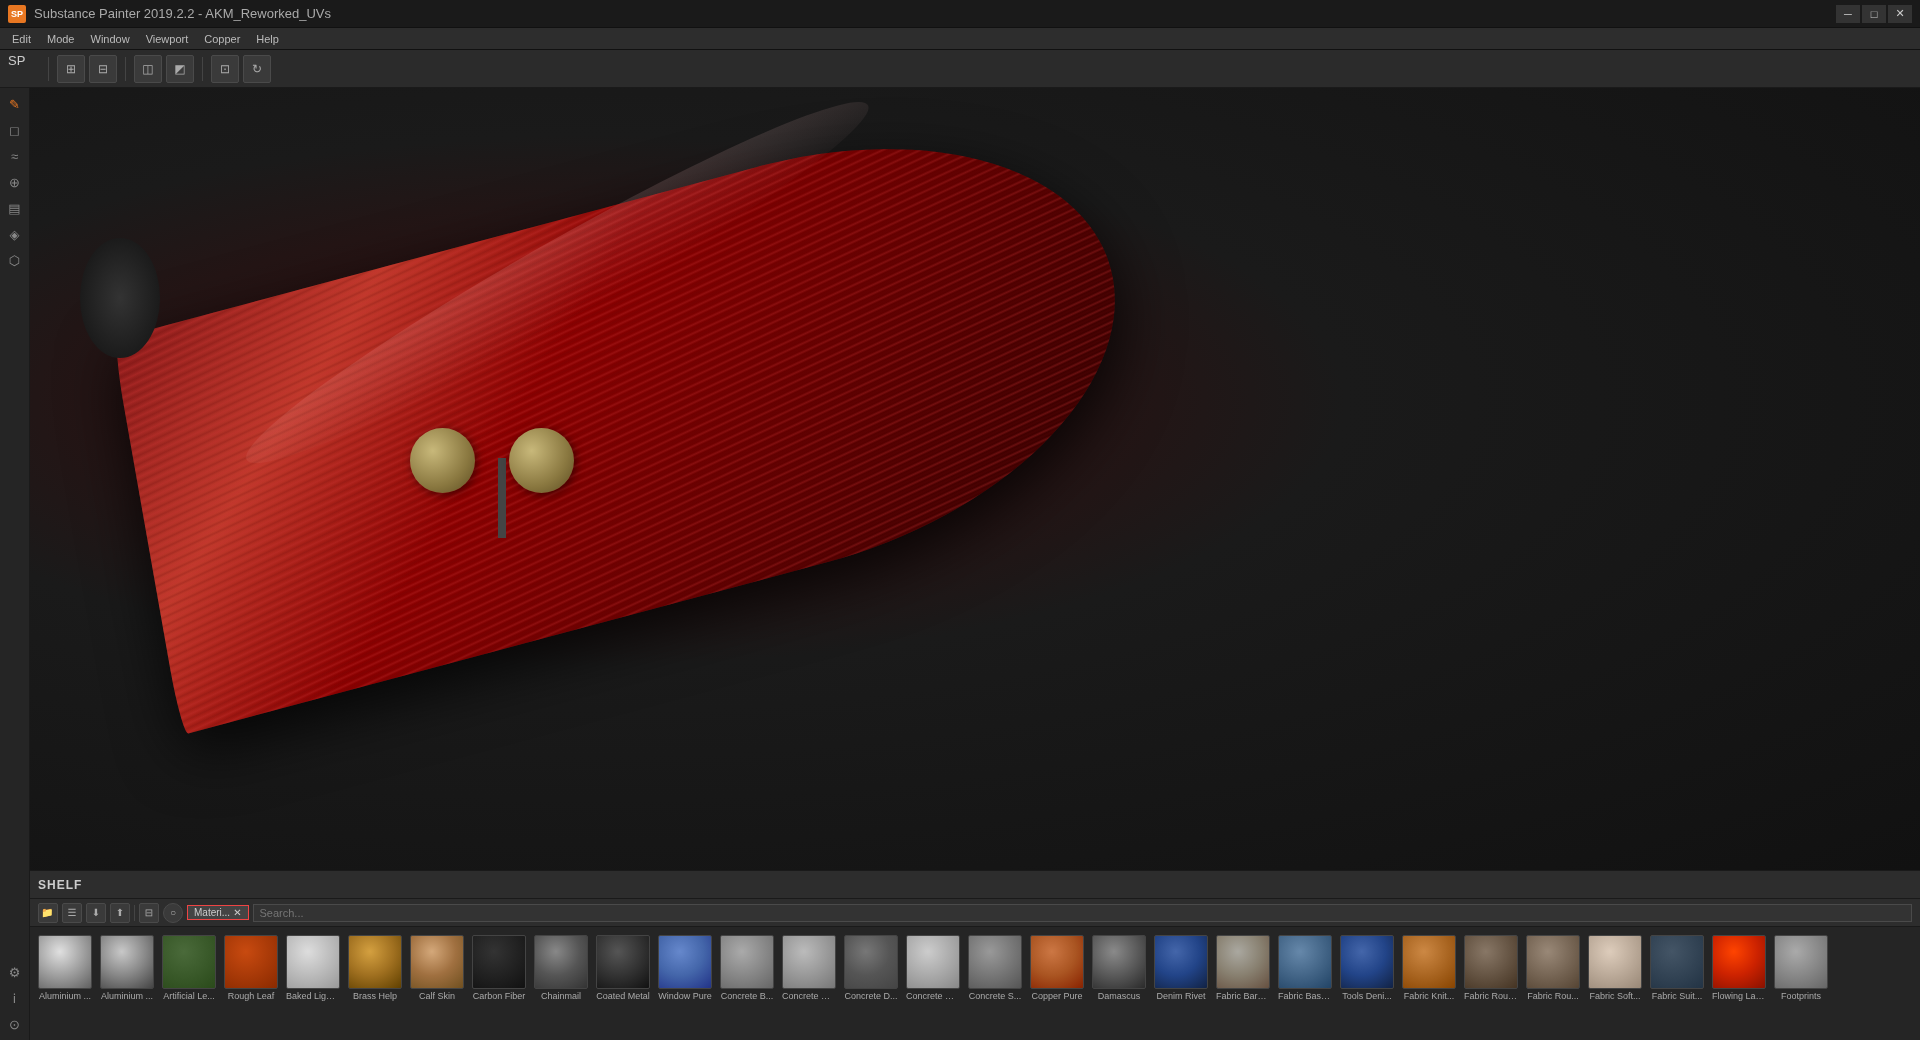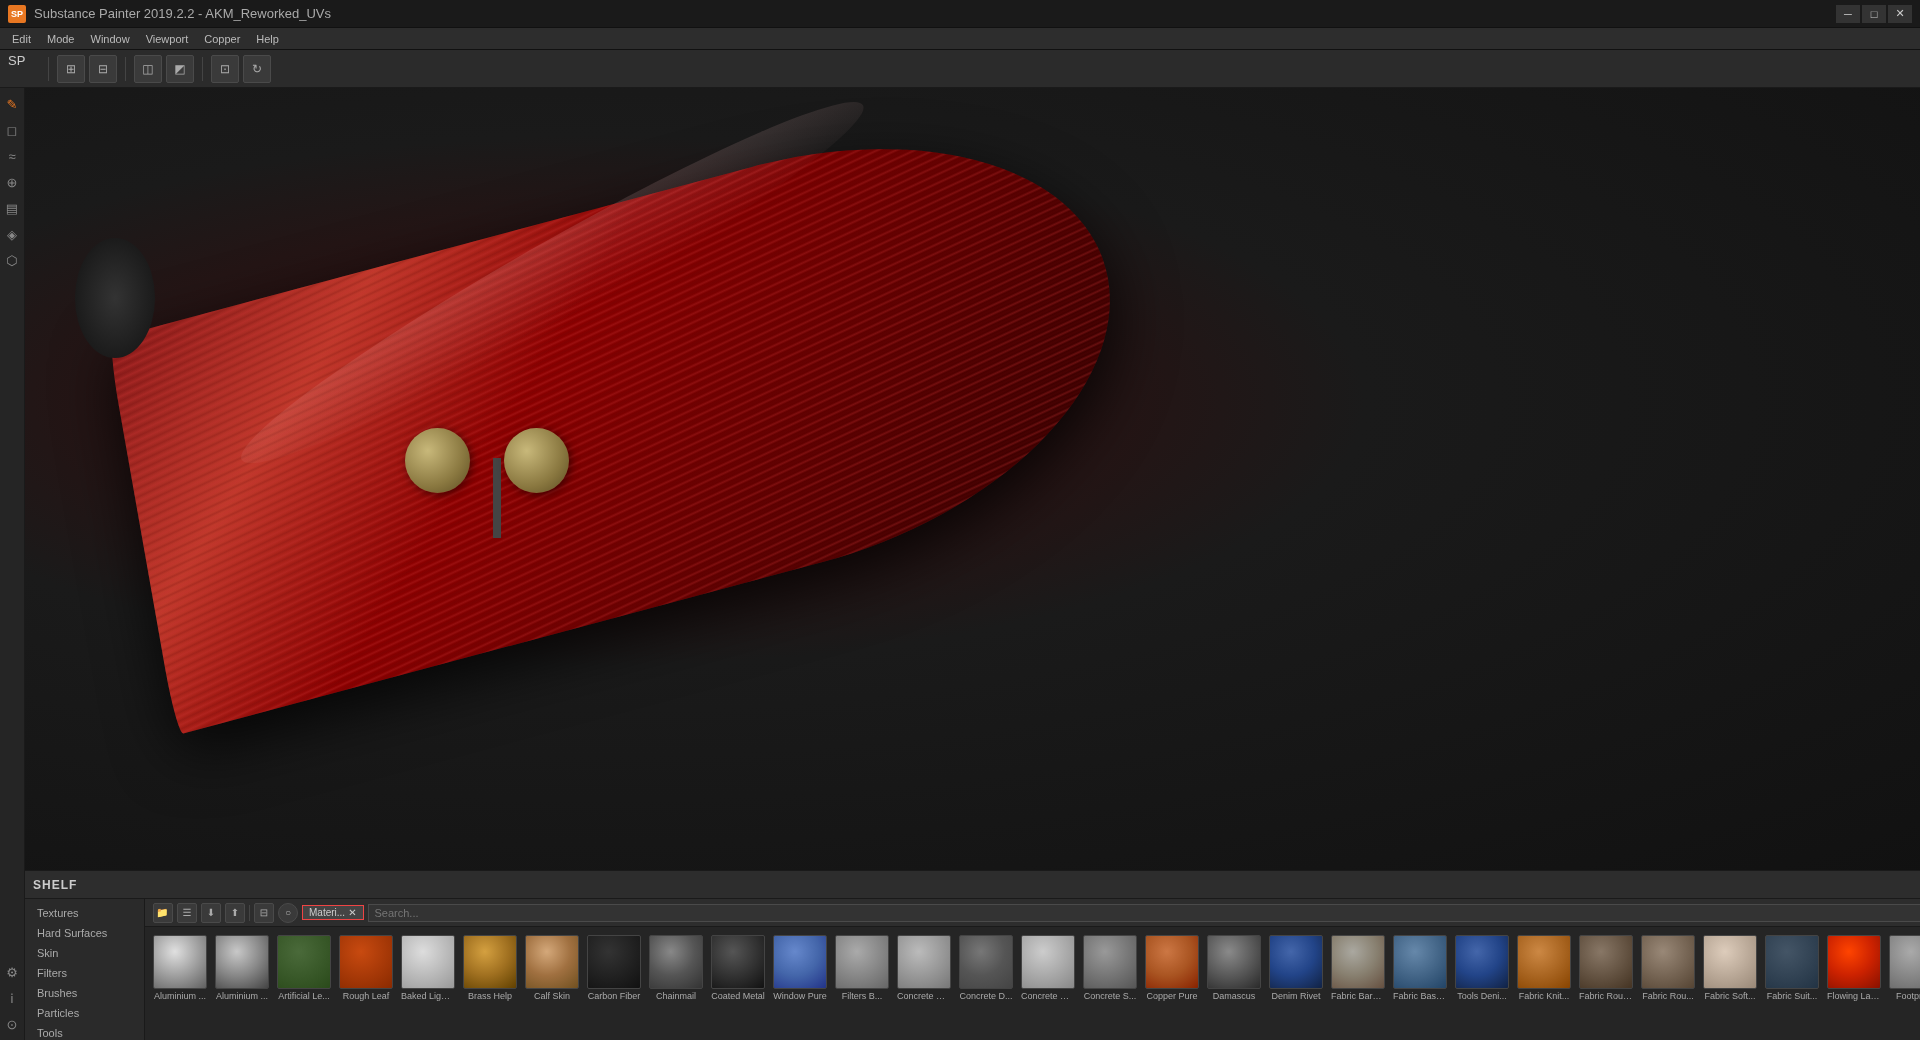--- a/index.html
+++ b/index.html
@@ -407,30 +407,20 @@
       </div>
     </div>
 
     <div id="shelf-panel">
       <div id="shelf-header">
         <span class="shelf-title">SHELF</span>
 
       </div>
       <div id="shelf-content">
 
-        <div id="shelf-sidebar">
-          <div class="shelf-nav-item">Textures</div>
-          <div class="shelf-nav-item">Hard Surfaces</div>
-          <div class="shelf-nav-item">Skin</div>
-          <div class="shelf-nav-item">Filters</div>
-          <div class="shelf-nav-item">Brushes</div>
-          <div class="shelf-nav-item">Particles</div>
-          <div class="shelf-nav-item">Tools</div>
-
-        </div>
 
         <div id="shelf-items-area">
           <div id="shelf-toolbar">
             <button class="toolbar-btn" style="width:20px;height:20px;font-size:10px;">📁</button>
             <button class="toolbar-btn" style="width:20px;height:20px;font-size:10px;">☰</button>
             <button class="toolbar-btn" style="width:20px;height:20px;font-size:10px;">⬇</button>
             <button class="toolbar-btn" style="width:20px;height:20px;font-size:10px;">⬆</button>
             <div style="width:1px;height:16px;background:#444;"></div>
             <button class="toolbar-btn" style="width:20px;height:20px;font-size:10px;">⊟</button>
             <button class="toolbar-btn" style="width:20px;height:20px;font-size:10px;border-radius:50%;">○</button>
@@ -484,21 +474,21 @@
                 <div class="shelf-item">
                   <div class="shelf-item-thumb thumb-coated-metal"></div>
                   <div class="shelf-item-label">Coated Metal</div>
                 </div>
                 <div class="shelf-item">
                   <div class="shelf-item-thumb thumb-cobalt-pure"></div>
                   <div class="shelf-item-label">Window Pure</div>
                 </div>
                 <div class="shelf-item">
                   <div class="shelf-item-thumb thumb-concrete-b"></div>
-                  <div class="shelf-item-label">Filters B...</div>
+                  <div class="shelf-item-label">Concrete B...</div>
                 </div>
                 <div class="shelf-item">
                   <div class="shelf-item-thumb thumb-concrete-cl"></div>
                   <div class="shelf-item-label">Concrete Cl...</div>
                 </div>
                 <div class="shelf-item">
                   <div class="shelf-item-thumb thumb-concrete-d"></div>
                   <div class="shelf-item-label">Concrete D...</div>
                 </div>
                 <div class="shelf-item">

